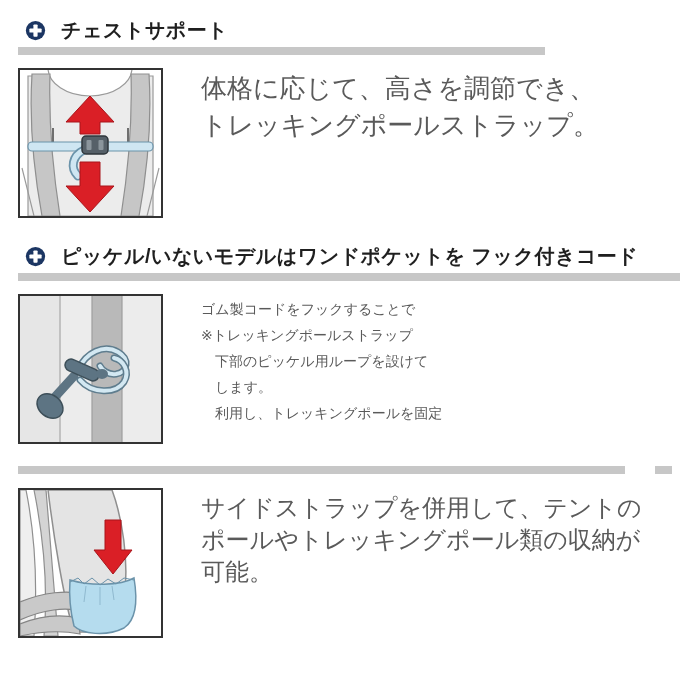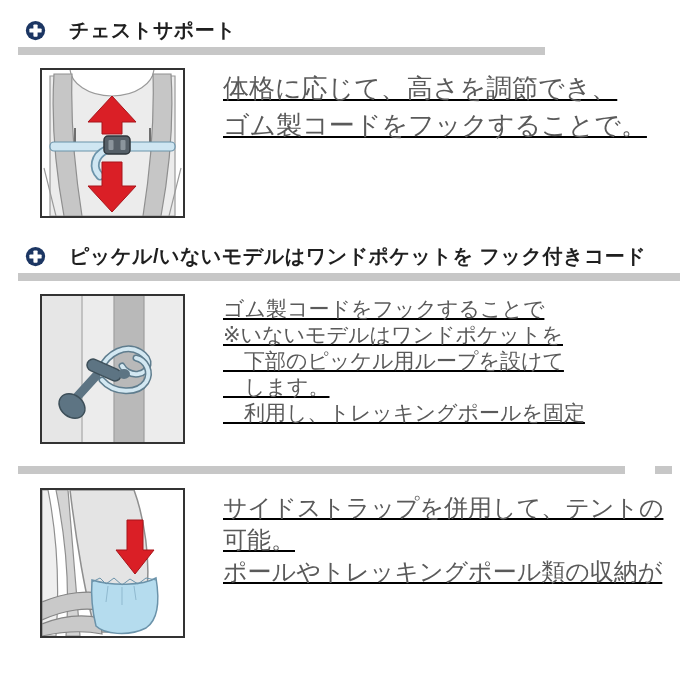--- a/index.html
+++ b/index.html
@@ -1,42 +1,42 @@
 <!DOCTYPE html>
 <html><head>
 <meta charset="utf-8">
 <style>
   * { margin:0; padding:0; box-sizing:border-box; }
   body { font-family:"Liberation Sans","DejaVu Sans",sans-serif; background:#ffffff; }
   .page { width:680px; height:680px; background:#ffffff; overflow:hidden; position:relative; }
 
-  .section-heading { display:flex; align-items:center; gap:23px; margin-left:25px; height:24px; }
+  .section-heading { display:flex; align-items:center; gap:15px; margin-left:25px; height:24px; }
   .bullet-icon { width:21px; height:21px; flex:none; display:block; }
   .heading-title { font-size:20px; font-weight:bold; color:#1f1f1f; letter-spacing:0.5px; white-space:nowrap; }
 
   .bar { height:8px; background:#c7c7c7; margin-left:18px; margin-top:5px; position:relative; }
   .bar1 { width:527px; }
   .bar2 { width:662px; }
   .bar3 { width:607px; }
   .bar-fragment { position:absolute; left:637px; top:0; width:17px; height:8px; background:#c7c7c7; }
 
-  .content { display:flex; margin-left:40px;text-decoration:underline; }
+  .content { display:flex; margin-left:18px; }
   .sec1 { padding-top:18px; }
   .sec2 { margin-top:26px; }
   .sec3 { margin-top:22px; }
   .sec1 .content { margin-top:13px; }
   .sec2 .content { margin-top:13px; }
   .sec3 .content { margin-top:14px; }
 
   .figure { width:145px; height:150px; border:2px solid #333333; background:#ffffff; flex:none; overflow:hidden; }
   .figure svg { display:block; }
 
   .text-block { margin-left:38px; color:#5a5a5a; padding-top:2px; }
   .sec1 .text-block { font-size:26px; line-height:37px; }
-  .sec2 .text-block { font-size:21px; line-height:26px; }
+  .sec2 .text-block { font-size:14px; line-height:26px; }
   .sec3 .text-block { font-size:24px; line-height:32px; padding-top:4px; }
   .text-line { white-space:pre; }
 </style>
 </head>
 <body>
 
 <div class="page">
 
   <div class="sec1">
     <div class="section-heading">
@@ -65,21 +65,21 @@
           <path d="M64,80 C52,86 50,98 58,106" stroke="#6b93aa" stroke-width="9" fill="none" stroke-linecap="round"></path>
           <path d="M64,80 C52,86 50,98 58,106" stroke="#cfe6f2" stroke-width="5.5" fill="none" stroke-linecap="round"></path>
           <rect x="62" y="66" width="26" height="18" rx="4" fill="#566068" stroke="#2f363b" stroke-width="1.5"></rect>
           <rect x="66.5" y="70" width="5" height="10" rx="1" fill="#8b959c"></rect>
           <rect x="78.5" y="70" width="5" height="10" rx="1" fill="#8b959c"></rect>
           <polygon points="70,142 46,116 60,116 60,92 80,92 80,116 94,116" fill="#da1f26" stroke="#a8141a" stroke-width="1"></polygon>
         </svg>
       </div>
       <div class="text-block">
         <div class="text-line">体格に応じて、高さを調節でき、</div>
-        <div class="text-line">ゴム製コードをフックすることで。</div>
+        <div class="text-line">トレッキングポールストラップ。</div>
       </div>
     </div>
   </div>
 
   <div class="sec2">
     <div class="section-heading">
       <svg class="bullet-icon" viewBox="0 0 24 24">
         <circle cx="12" cy="12" r="11" fill="#1c3663"></circle>
         <rect x="9.6" y="5" width="4.8" height="14" rx="1" fill="#ffffff"></rect>
         <rect x="5" y="9.6" width="14" height="4.8" rx="1" fill="#ffffff"></rect>
@@ -100,21 +100,21 @@
           <path d="M60,84 C72,98 96,98 104,86 C110,76 104,64 94,62" stroke="#5f7d8e" stroke-width="7" fill="none" stroke-linecap="round"></path>
           <path d="M60,84 C72,98 96,98 104,86 C110,76 104,64 94,62" stroke="#d3e8f2" stroke-width="4" fill="none" stroke-linecap="round"></path>
           <path d="M54,80 L34,102" stroke="#5d7483" stroke-width="9" stroke-linecap="round"></path>
           <ellipse cx="30" cy="110" rx="14" ry="11" transform="rotate(38 30 110)" fill="#5d7483" stroke="#3d4f59" stroke-width="1.5"></ellipse>
           <rect x="44" y="68" width="36" height="12" rx="6" transform="rotate(24 62 74)" fill="#5d7483" stroke="#3d4f59" stroke-width="1.5"></rect>
           <ellipse cx="82" cy="78" rx="6" ry="5" fill="#5d7483"></ellipse>
         </svg>
       </div>
       <div class="text-block">
         <div class="text-line">ゴム製コードをフックすることで</div>
-        <div class="text-line">※いないモデルはワンドポケットを</div>
+        <div class="text-line">※トレッキングポールストラップ</div>
         <div class="text-line">　下部のピッケル用ループを設けて</div>
         <div class="text-line">　します。</div>
         <div class="text-line">　利用し、トレッキングポールを固定</div>
       </div>
     </div>
   </div>
 
   <div class="sec3">
     <div class="bar bar3">
       <span class="bar-fragment"></span>
@@ -129,19 +129,19 @@
           <path d="M0,112 C24,102 48,100 62,104 L64,122 C46,116 22,120 0,130 Z" fill="#c9c9c9" stroke="#858585" stroke-width="1.2"></path>
           <path d="M0,134 C20,126 40,124 58,128 L60,144 C40,140 18,142 0,146 Z" fill="#c9c9c9" stroke="#858585" stroke-width="1.2"></path>
           <polygon points="93,84 74,60 85,60 85,30 101,30 101,60 112,60" fill="#da1f26" stroke="#a8141a" stroke-width="1"></polygon>
           <path d="M50,90 C70,96 100,96 114,88 C118,112 116,130 104,138 C86,147 62,144 54,136 C50,120 49,104 50,90 Z" fill="#b5dcee" stroke="#6b93aa" stroke-width="1.5"></path>
           <path d="M50,92 L58,88 L64,94 L72,88 L80,95 L88,89 L96,94 L104,88 L114,90" stroke="#6b93aa" stroke-width="1" fill="none"></path>
           <path d="M66,96 L64,112 M80,97 L80,115 M92,96 L94,110" stroke="#8fb9cf" stroke-width="1" fill="none"></path>
         </svg>
       </div>
       <div class="text-block">
         <div class="text-line">サイドストラップを併用して、テントの</div>
+        <div class="text-line">ポールやトレッキングポール類の収納が</div>
         <div class="text-line">可能。</div>
-        <div class="text-line">ポールやトレッキングポール類の収納が</div>
       </div>
     </div>
   </div>
 
 </div>
 
 </body></html>

